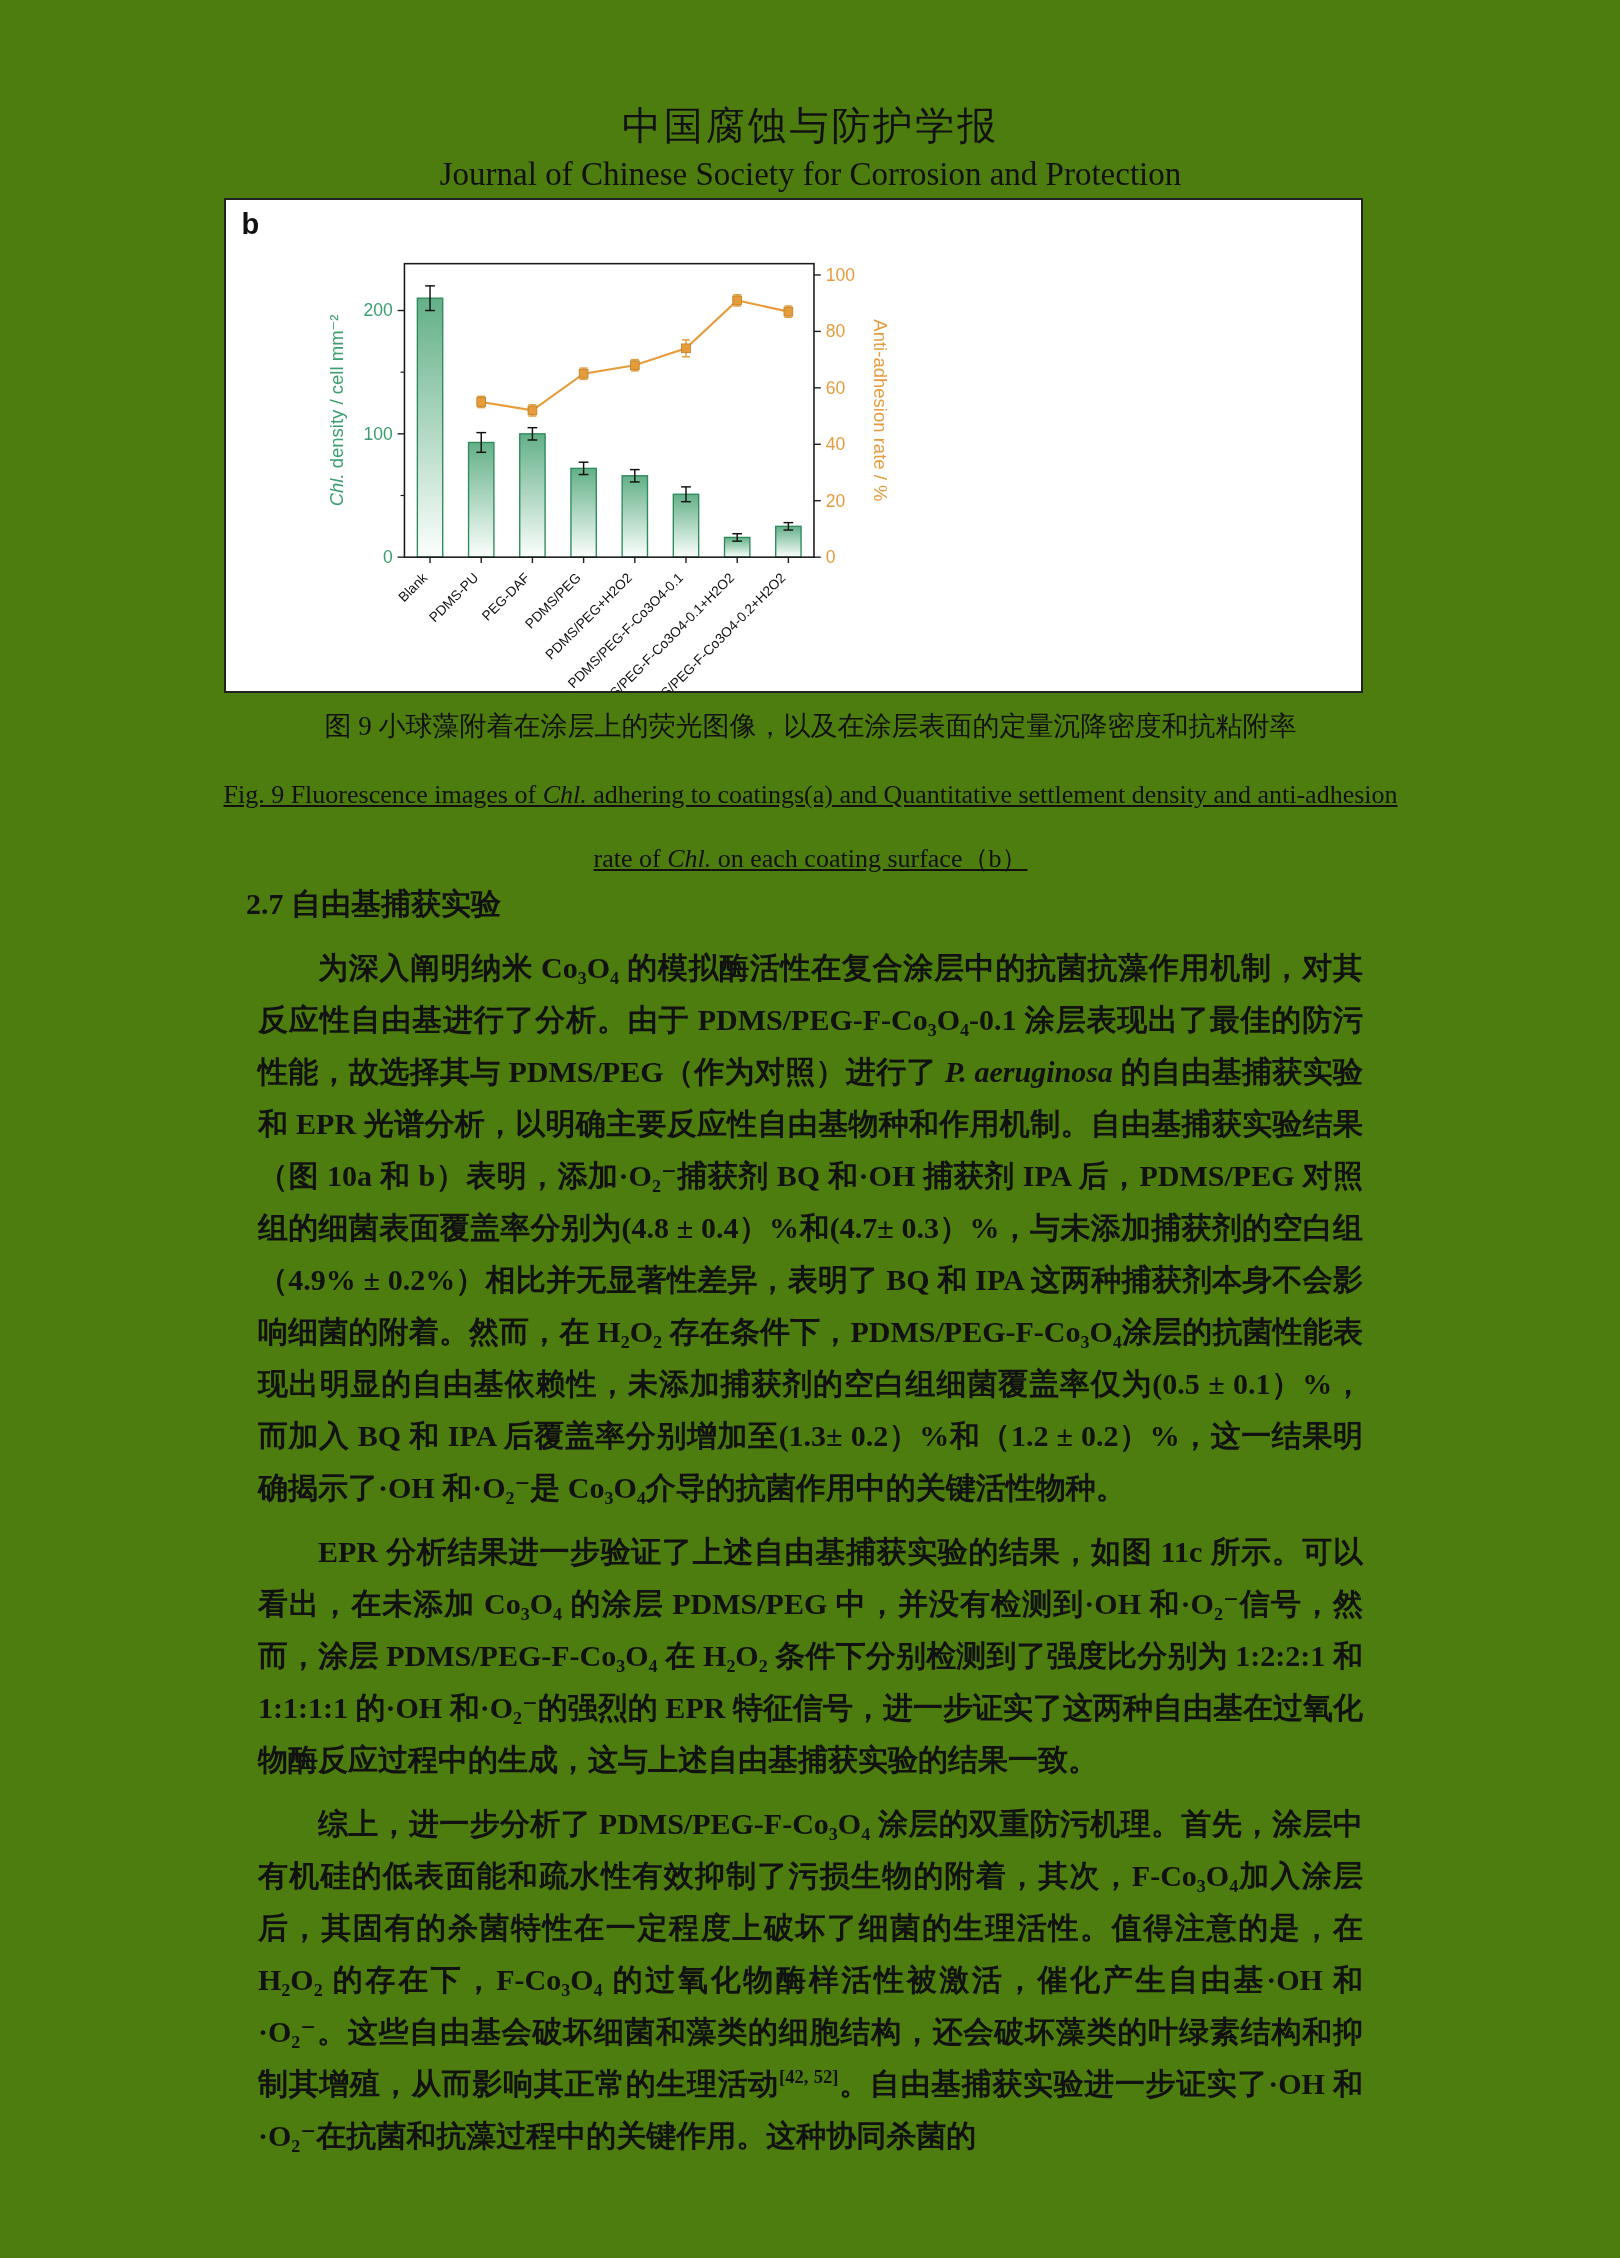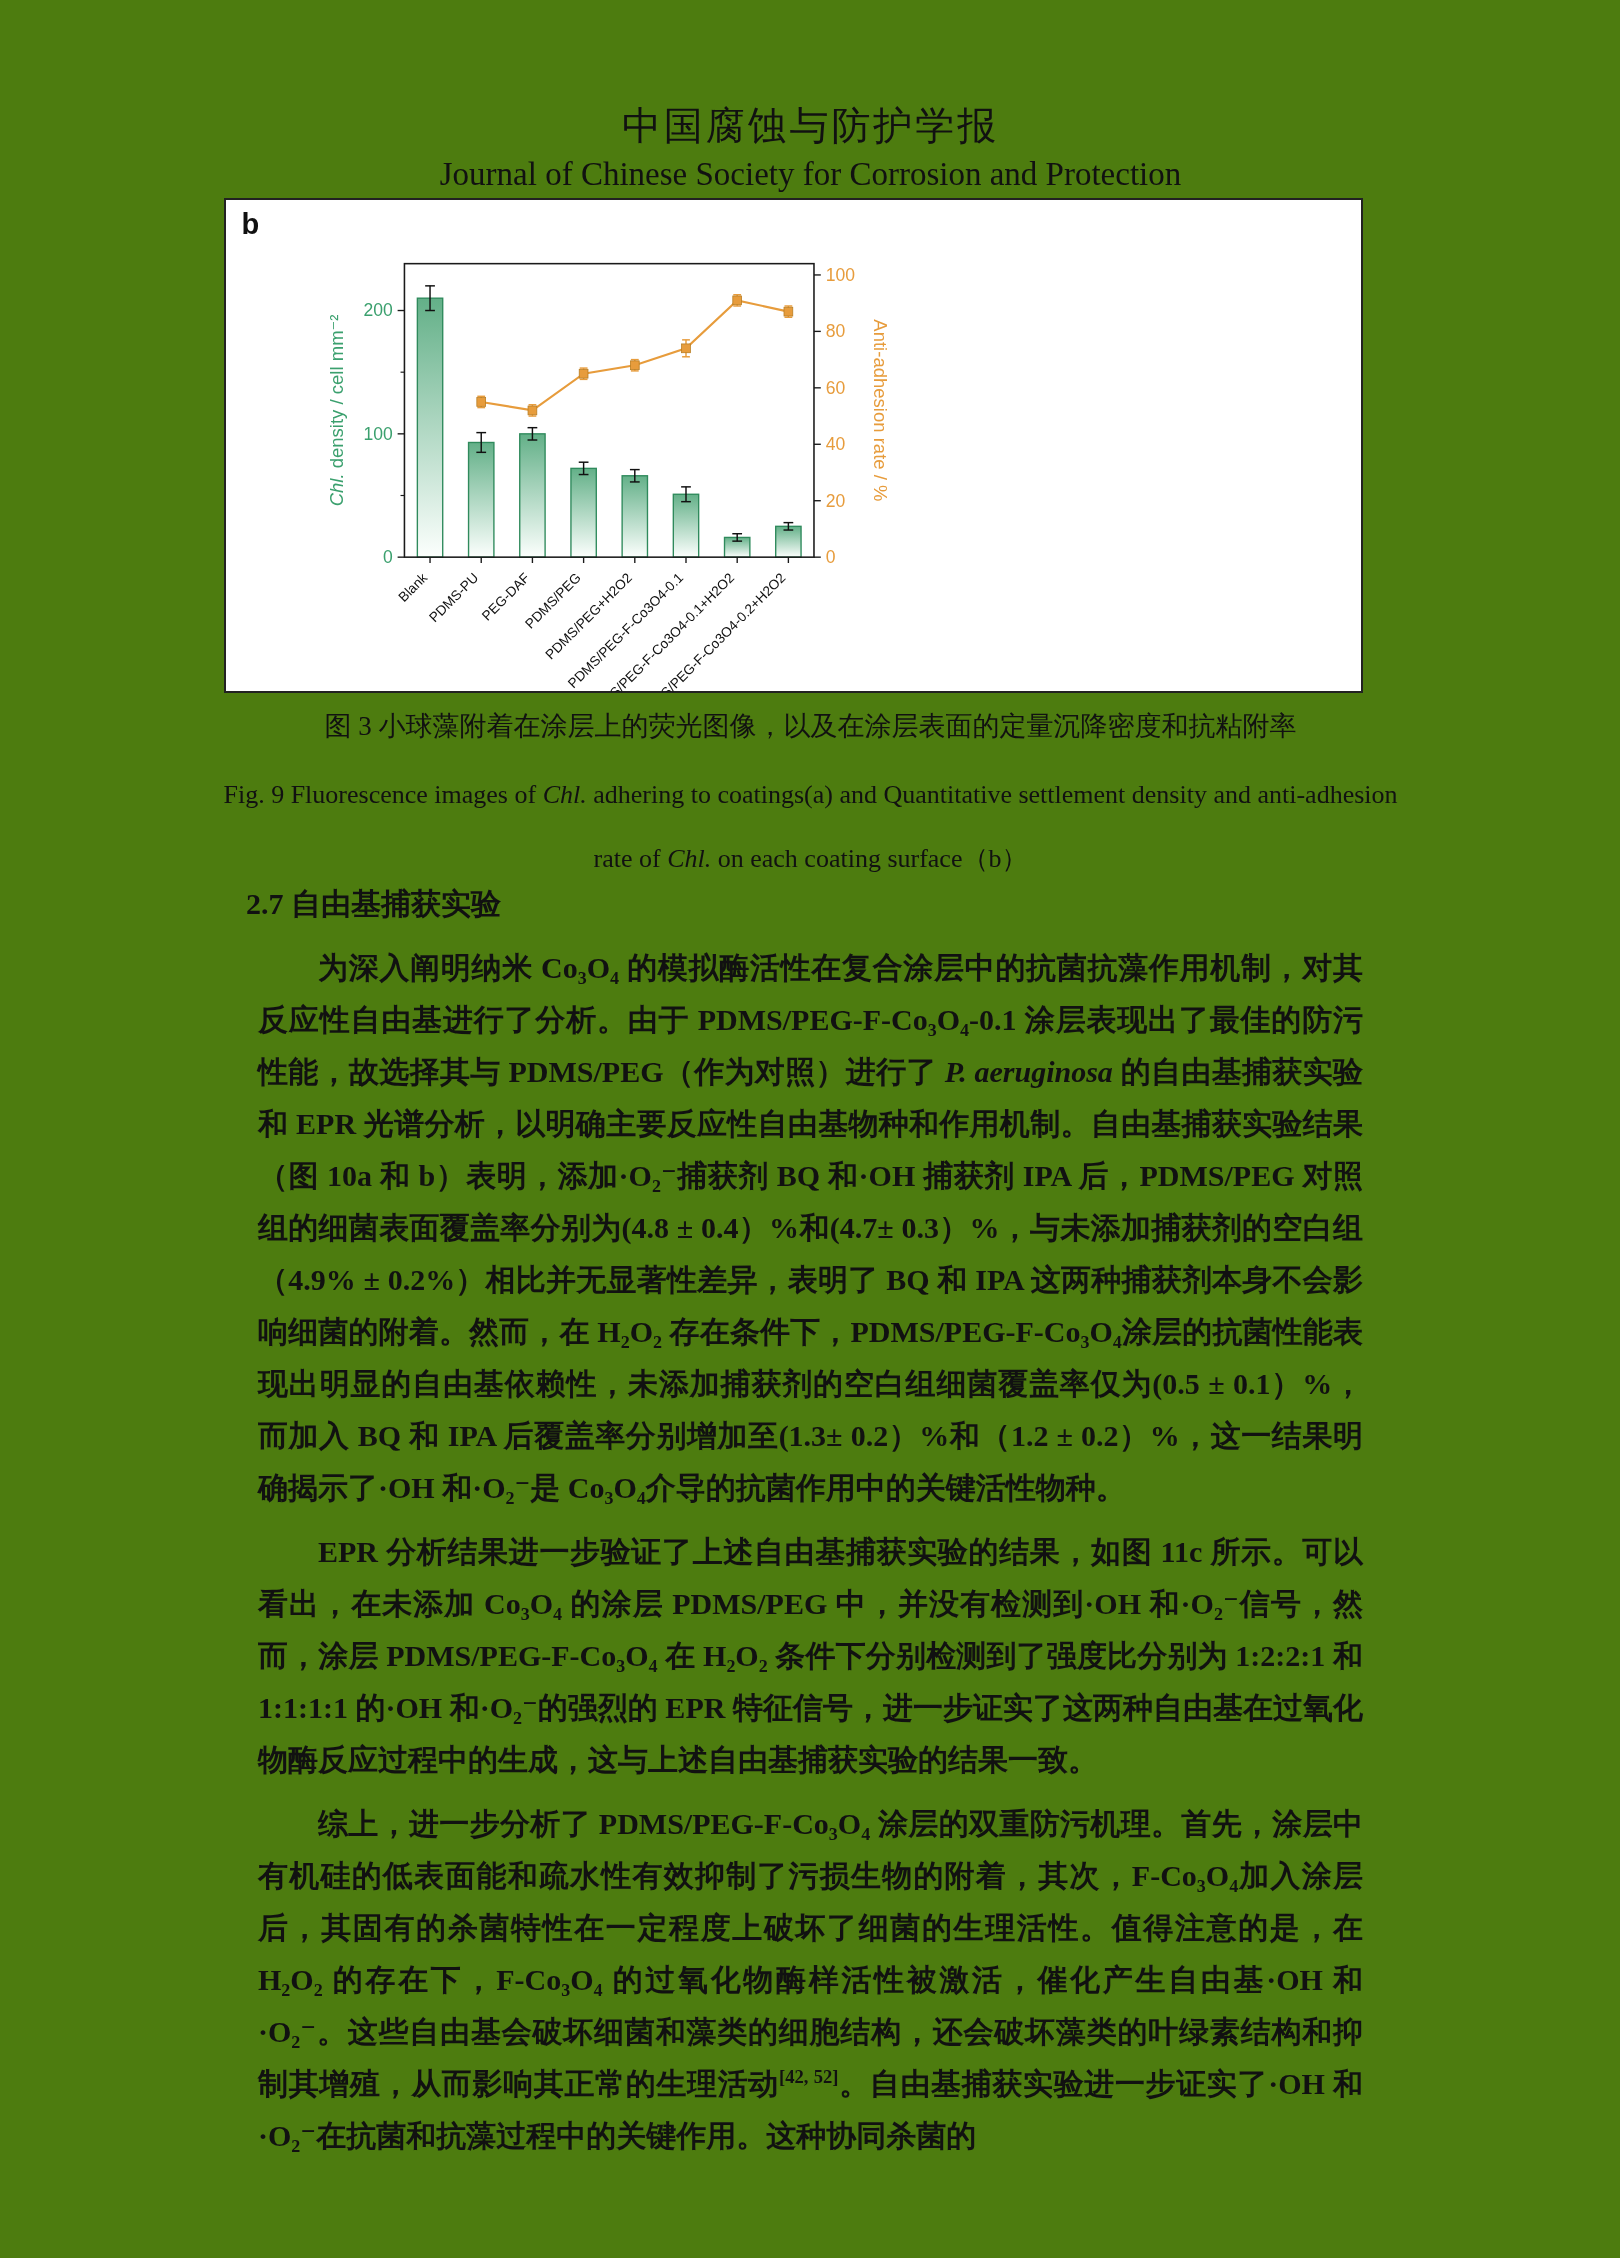--- a/index.html
+++ b/index.html
@@ -14,21 +14,21 @@
 
   .figure-box { position:absolute; left:224px; top:198px; width:1139px; height:495px;
                 border:2px solid #222; background:#fff; }
   .panel-label { position:absolute; left:15.6px; top:7.8px; font-size:29px; font-weight:bold;
                  font-family:"Liberation Sans","DejaVu Sans",sans-serif; color:#111; }
   .chart { position:absolute; left:0; top:0; }
 
   .caption-zh { position:absolute; top:708px; left:0; width:100%; text-align:center;
                 font-size:27px; }
   .caption-en { position:absolute; top:763px; left:201px; width:1219px; text-align:center;
-                font-size:26px; line-height:64px; }
+                font-size:26px; line-height:64px;text-decoration:underline; }
 
   .text-col { position:absolute; left:246px; top:878px; width:1129px;
               font-size:30px; line-height:52px; text-align:justify;font-weight:bold; }
   .sec-heading { font-size:30px; }
   .para { text-indent:2em; margin:12px; }
   .it { font-style:italic; }
   .sup { vertical-align:super; font-size:0.62em; line-height:0; }
 </style>
 </head>
 <body>
@@ -143,21 +143,21 @@
         <line x1="576.75" y1="108.41346153846155" x2="576.75" y2="119.99038461538461" stroke="#e79c3c" stroke-width="1.5"></line>
         <line x1="572.75" y1="108.41346153846155" x2="580.75" y2="108.41346153846155" stroke="#e79c3c" stroke-width="1.5"></line>
         <line x1="572.75" y1="119.99038461538461" x2="580.75" y2="119.99038461538461" stroke="#e79c3c" stroke-width="1.5"></line>
         <rect x="572.25" y="109.70192307692307" width="9" height="9" fill="#e79c3c" stroke="#b87d22" stroke-width="0.8"></rect>
         <text x="120" y="215.5" text-anchor="middle" font-size="19" fill="#3ba06e" font-family="Liberation Sans, DejaVu Sans, sans-serif" transform="rotate(-90 120 215.5)"><tspan font-style="italic">Chl.</tspan><tspan> density / cell mm⁻²</tspan></text>
         <text x="665" y="215.5" text-anchor="middle" font-size="19" fill="#e79c3c" font-family="Liberation Sans, DejaVu Sans, sans-serif" transform="rotate(90 665 215.5)">Anti-adhesion rate / %</text>
       </svg>
     <div class="panel-label">b</div>
   </div>
 
-  <div class="caption-zh">图 3 小球藻附着在涂层上的荧光图像，以及在涂层表面的定量沉降密度和抗粘附率</div>
+  <div class="caption-zh">图 9 小球藻附着在涂层上的荧光图像，以及在涂层表面的定量沉降密度和抗粘附率</div>
 
   <div class="caption-en"><span>Fig. 9 Fluorescence images of </span><span class="it">Chl.</span><span> adhering to coatings(a) and Quantitative settlement density and anti-adhesion rate of </span><span class="it">Chl.</span><span> on each coating surface（b）</span></div>
 
   <div class="text-col">
     <div class="sec-heading">2.7 自由基捕获实验</div>
     <p class="para"><span>为深入阐明纳米 Co₃O₄ 的模拟酶活性在复合涂层中的抗菌抗藻作用机制，对其反应性自由基进行了分析。由于 PDMS/PEG-F-Co₃O₄-0.1 涂层表现出了最佳的防污性能，故选择其与 PDMS/PEG（作为对照）进行了 </span><span class="it">P. aeruginosa</span><span> 的自由基捕获实验和 EPR 光谱分析，以明确主要反应性自由基物种和作用机制。自由基捕获实验结果（图 10a 和 b）表明，添加·O₂⁻捕获剂 BQ 和·OH 捕获剂 IPA 后，PDMS/PEG 对照组的细菌表面覆盖率分别为(4.8 ± 0.4）%和(4.7± 0.3）%，与未添加捕获剂的空白组（4.9% ± 0.2%）相比并无显著性差异，表明了 BQ 和 IPA 这两种捕获剂本身不会影响细菌的附着。然而，在 H₂O₂ 存在条件下，PDMS/PEG-F-Co₃O₄涂层的抗菌性能表现出明显的自由基依赖性，未添加捕获剂的空白组细菌覆盖率仅为(0.5 ± 0.1）%，而加入 BQ 和 IPA 后覆盖率分别增加至(1.3± 0.2）%和（1.2 ± 0.2）%，这一结果明确揭示了·OH 和·O₂⁻是 Co₃O₄介导的抗菌作用中的关键活性物种。</span></p>
     <p class="para">EPR 分析结果进一步验证了上述自由基捕获实验的结果，如图 11c 所示。可以看出，在未添加 Co₃O₄ 的涂层 PDMS/PEG 中，并没有检测到·OH 和·O₂⁻信号，然而，涂层 PDMS/PEG-F-Co₃O₄ 在 H₂O₂ 条件下分别检测到了强度比分别为 1:2:2:1 和 1:1:1:1 的·OH 和·O₂⁻的强烈的 EPR 特征信号，进一步证实了这两种自由基在过氧化物酶反应过程中的生成，这与上述自由基捕获实验的结果一致。</p>
     <p class="para"><span>综上，进一步分析了 PDMS/PEG-F-Co₃O₄ 涂层的双重防污机理。首先，涂层中有机硅的低表面能和疏水性有效抑制了污损生物的附着，其次，F-Co₃O₄加入涂层后，其固有的杀菌特性在一定程度上破坏了细菌的生理活性。值得注意的是，在 H₂O₂ 的存在下，F-Co₃O₄ 的过氧化物酶样活性被激活，催化产生自由基·OH 和·O₂⁻。这些自由基会破坏细菌和藻类的细胞结构，还会破坏藻类的叶绿素结构和抑制其增殖，从而影响其正常的生理活动</span><sup class="sup">[42, 52]</sup><span>。自由基捕获实验进一步证实了·OH 和·O₂⁻在抗菌和抗藻过程中的关键作用。这种协同杀菌的</span></p>
   </div>
 

